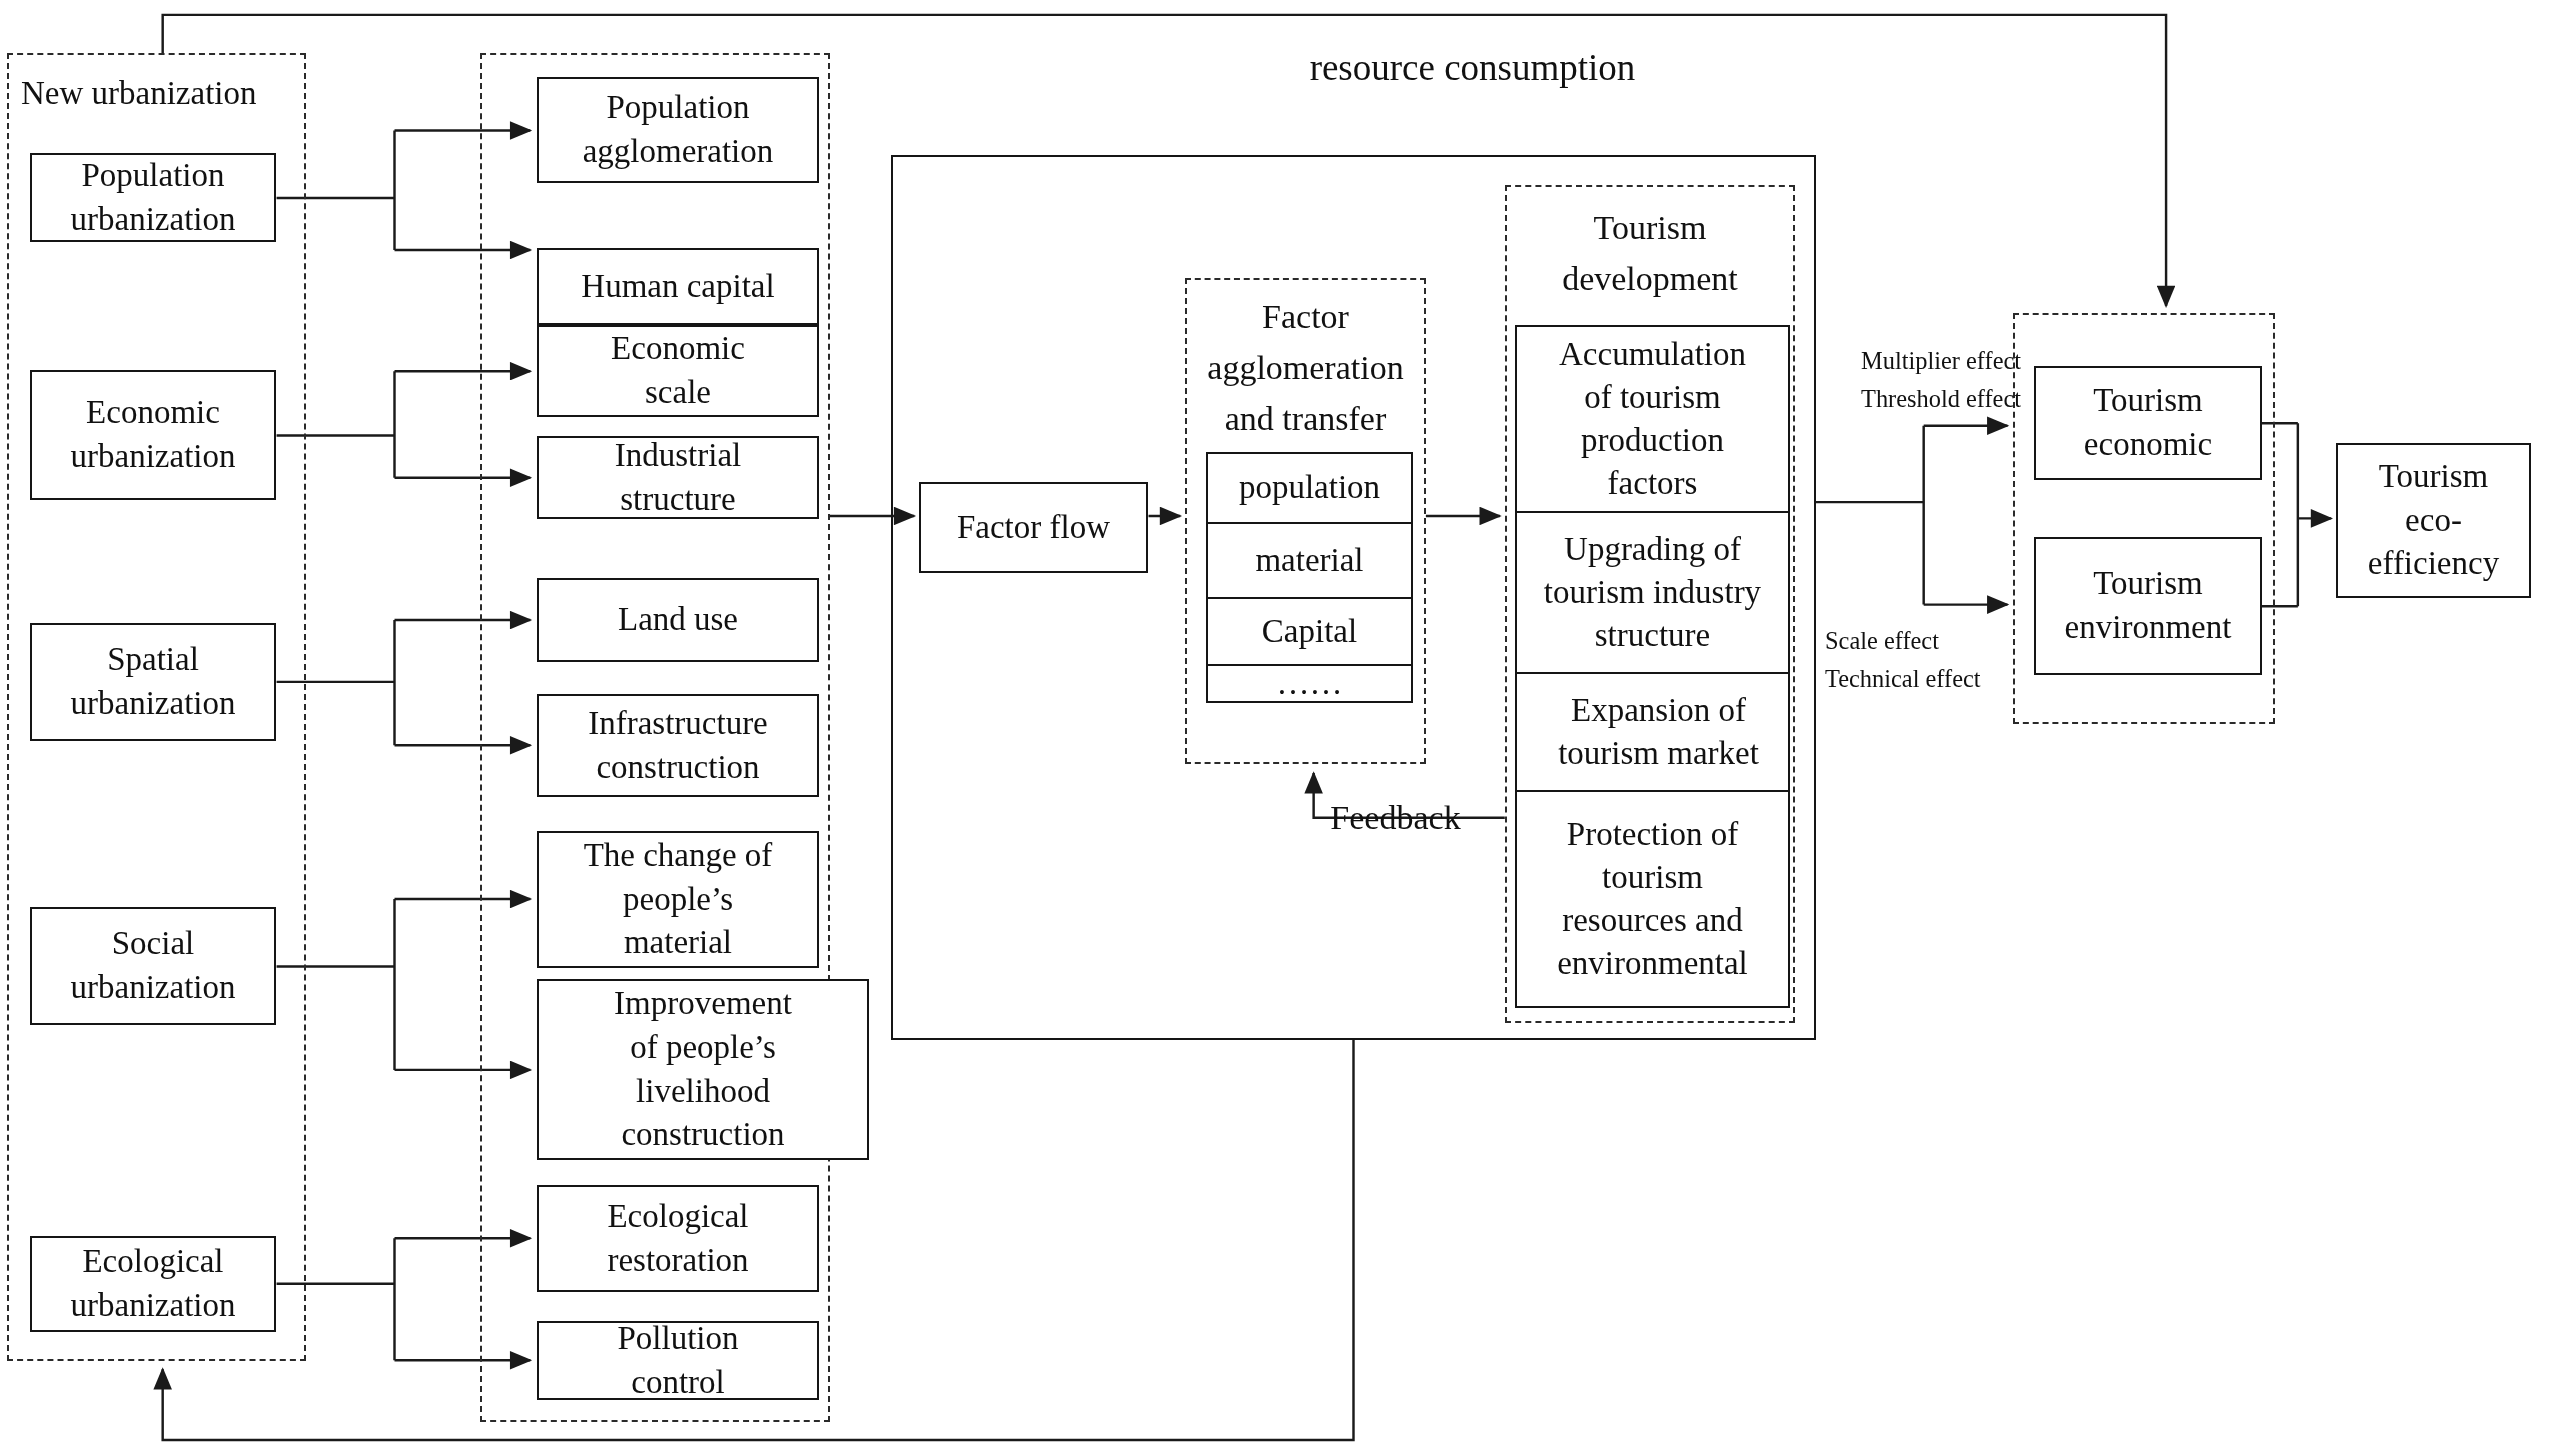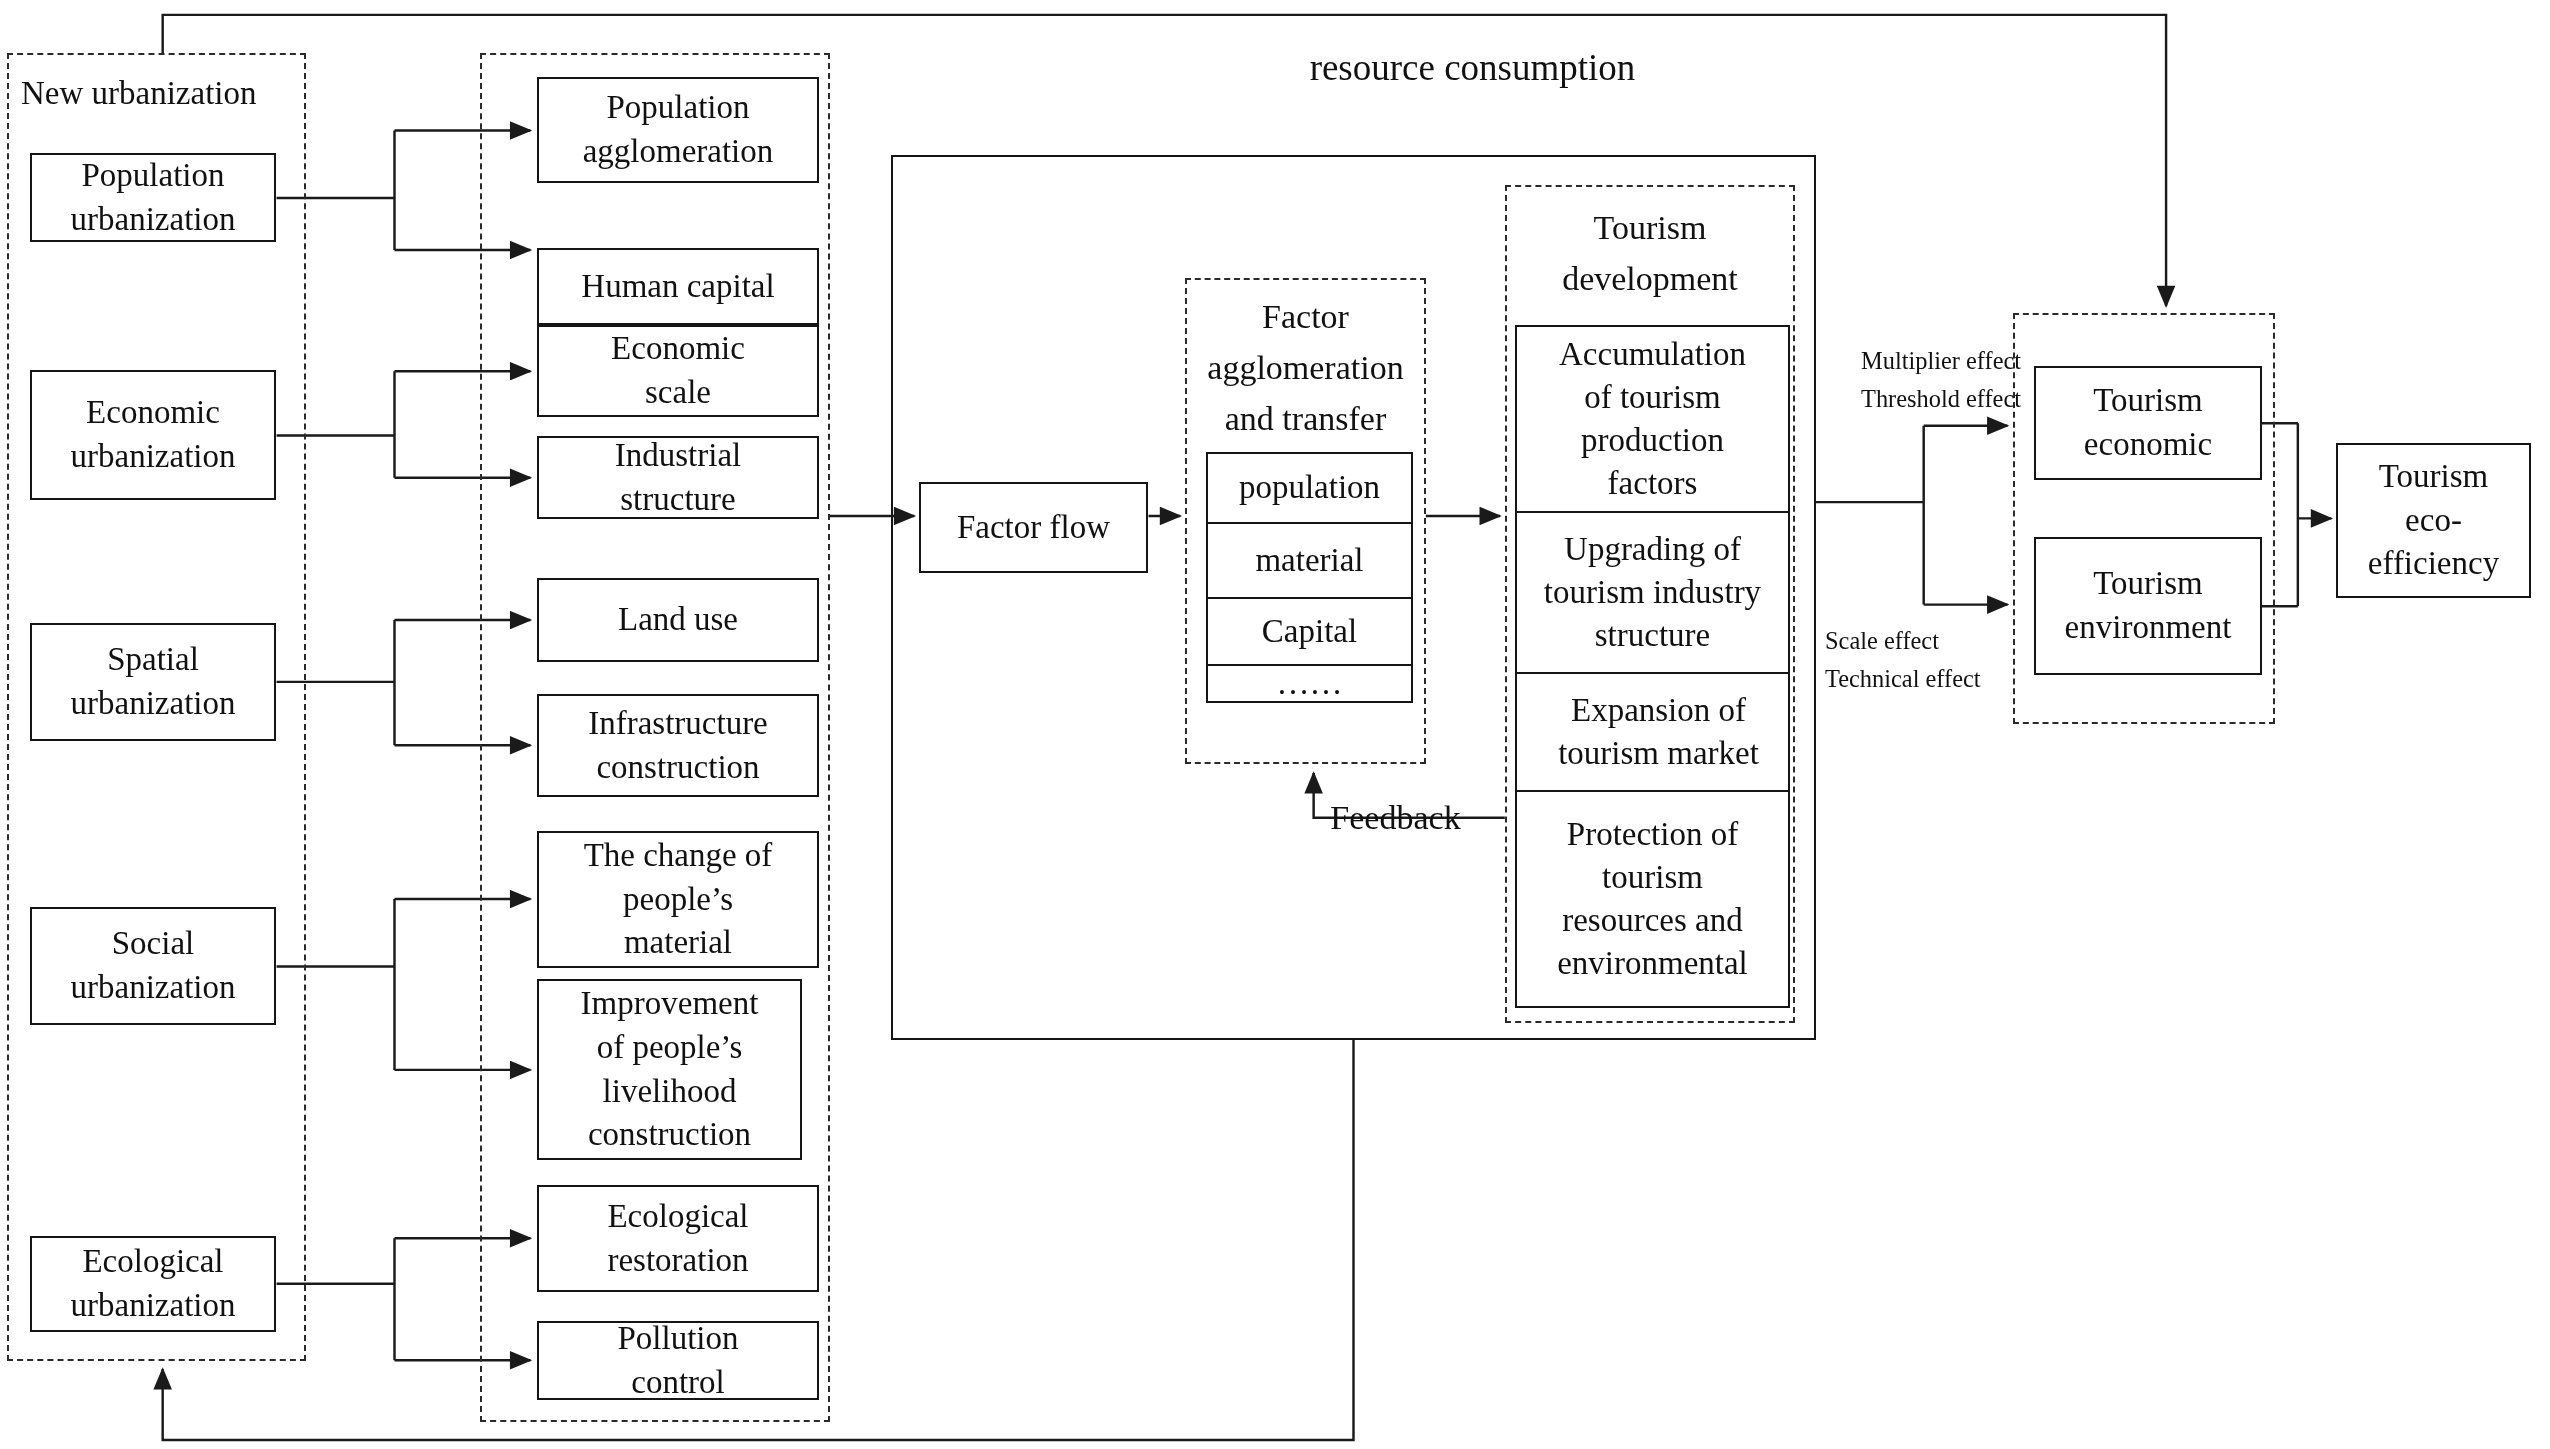--- a/index.html
+++ b/index.html
@@ -138,21 +138,21 @@
   <div class="box" style="left:537px;top:325px;width:282px;height:92px;">Economic
 scale</div>
   <div class="box" style="left:537px;top:436px;width:282px;height:83px;">Industrial
 structure</div>
   <div class="box" style="left:537px;top:578px;width:282px;height:84px;">Land use</div>
   <div class="box" style="left:537px;top:694px;width:282px;height:103px;">Infrastructure
 construction</div>
   <div class="box" style="left:537px;top:831px;width:282px;height:137px;">The change of
 people’s
 material</div>
-  <div class="box" style="left:537px;top:979px;width:265px;height:181px;">Improvement
+  <div class="box" style="left:537px;top:979px;width:332px;height:181px;">Improvement
 of people’s
 livelihood
 construction</div>
   <div class="box" style="left:537px;top:1185px;width:282px;height:107px;">Ecological
 restoration</div>
   <div class="box" style="left:537px;top:1321px;width:282px;height:79px;">Pollution
 control</div>
 
   <div class="dash" style="left:891px;top:155px;width:925px;height:885px;border-style:solid;border-color:#151515;"></div>
 

